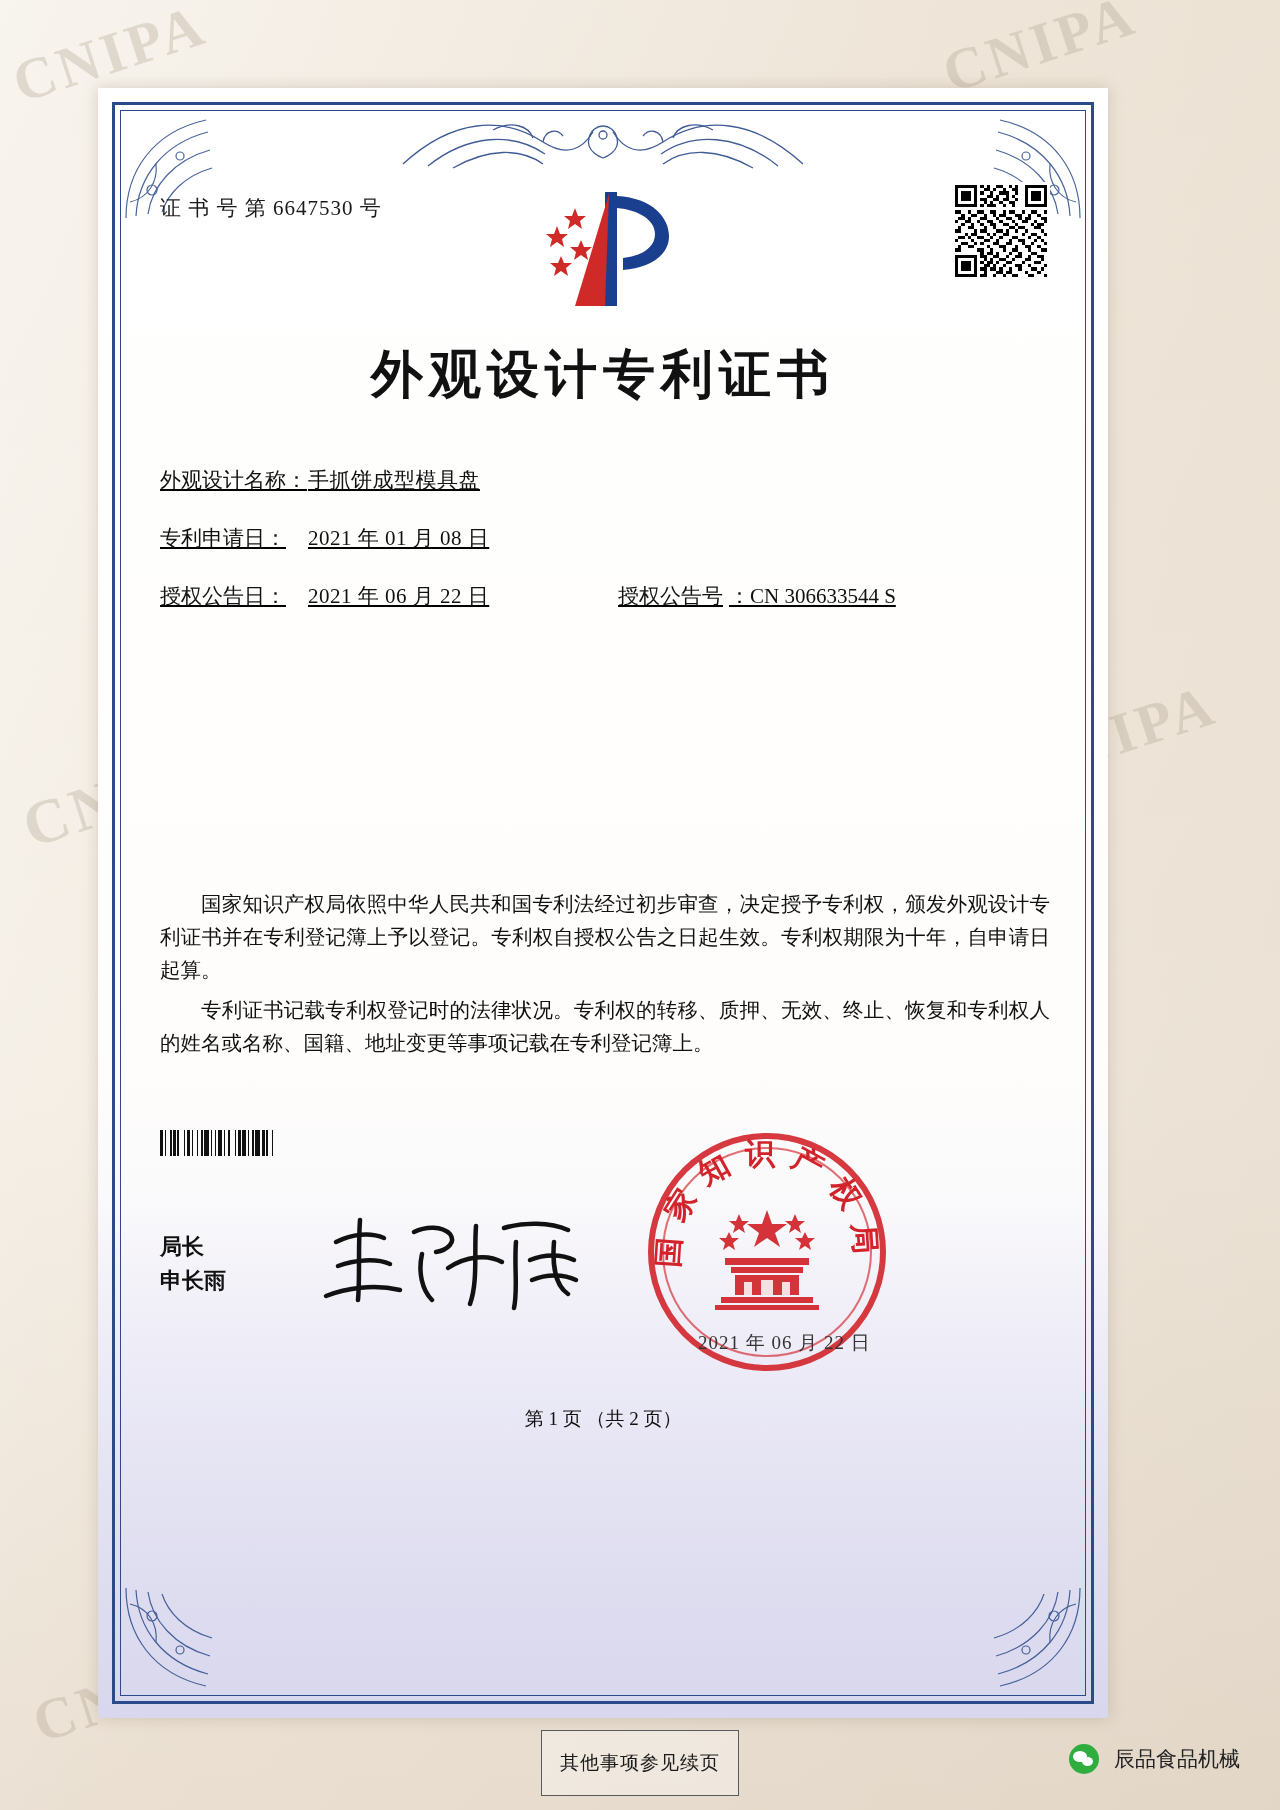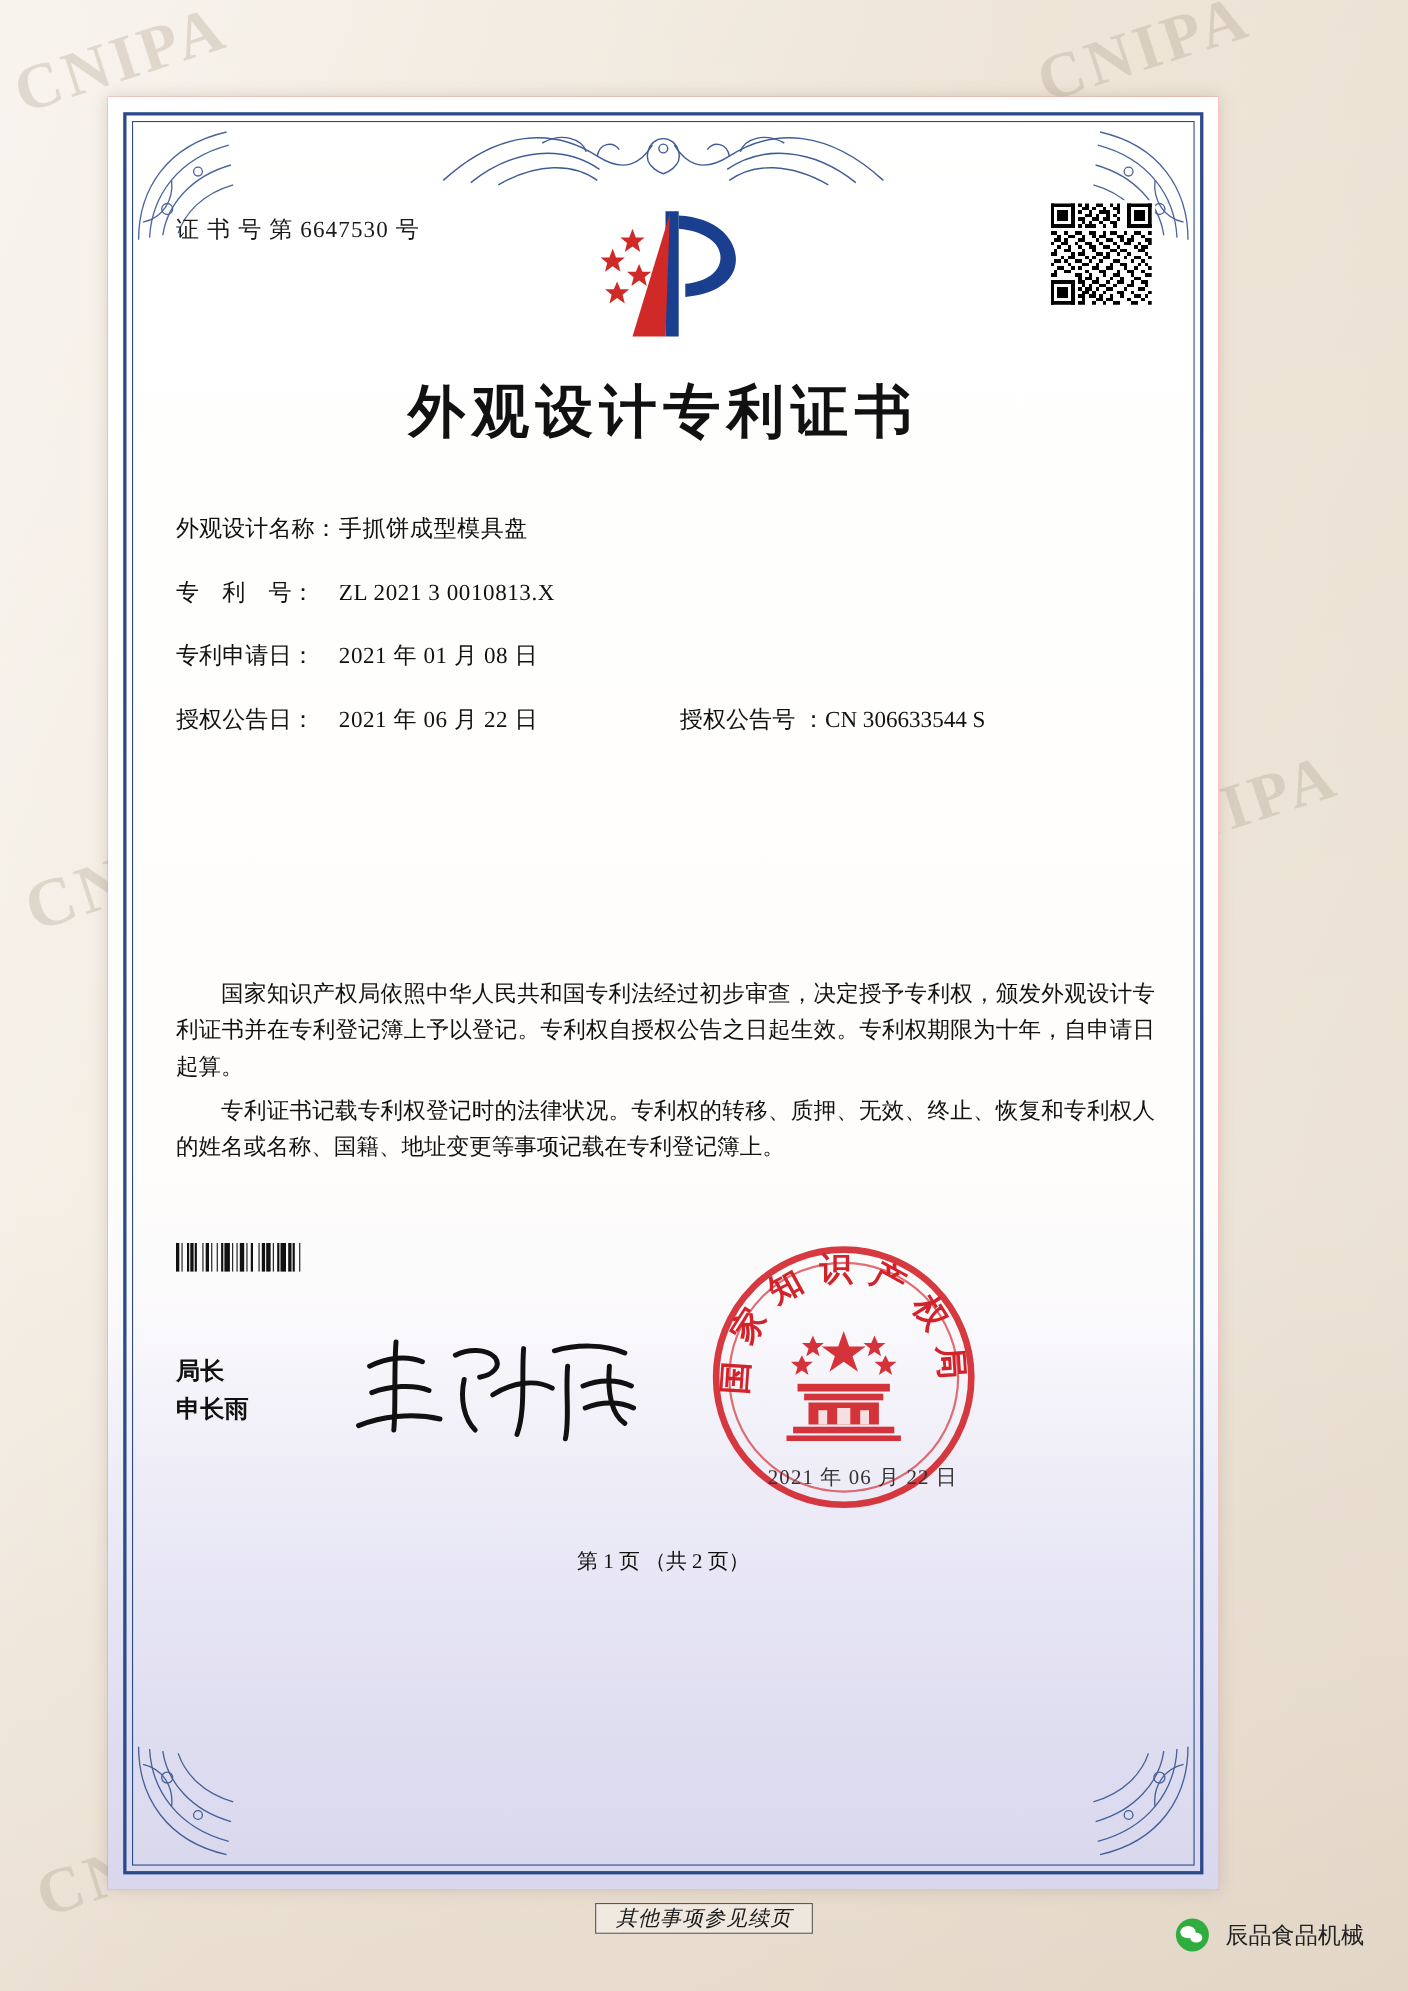--- a/index.html
+++ b/index.html
@@ -139,20 +139,21 @@
     color: #111;
     font-weight: bold;
     font-family: "DejaVu Serif", "Liberation Serif", serif;
   }
 
   .fields {
     position: absolute;
     left: 62px;
     right: 58px;
     top: 378px;
+    text-decoration: underline;
   }
   .field-row {
     display: flex;
     align-items: baseline;
     margin-bottom: 30px;
     font-size: 21px;
     color: #111;
   }
   .field-label {
     width: 148px;
@@ -251,25 +252,24 @@
   }
 
   
   .note-box {
     position: absolute;
     left: 50%;
     transform: translateX(-50%);
     top: 1730px;
     border: 1px solid #5a5a5a;
     background: rgba(255,255,255,0.35);
-    padding: 0 18px;
+    padding: 19px 18px;
     font-size: 19px;
     color: #1a1a1a;
     letter-spacing: 1px;
-    font-style: italic;
   }
 
   
   .wechat {
     position: absolute;
     right: 40px;
     bottom: 36px;
     display: flex;
     align-items: center;
     gap: 15px;
@@ -607,24 +607,20 @@
     <div class="title">外观设计专利证书</div>
 
     <div class="fields">
 
       <div class="field-row">
         <div class="field-label"><span>外观设计名称</span>：</div>
         <div class="field-value">手抓饼成型模具盘</div>
       </div>
 
 
-      <div class="field-row">
-        <div class="field-label"><span>专　利　号</span>：</div>
-        <div class="field-value">ZL 2021 3 0010813.X</div>
-      </div>
 
       <div class="field-row">
         <div class="field-label"><span>专利申请日</span>：</div>
         <div class="field-value">2021 年 01 月 08 日</div>
       </div>
 
 
 
       <div class="field-row two-col">
         <div class="field-label"><span>授权公告日</span>：</div>

